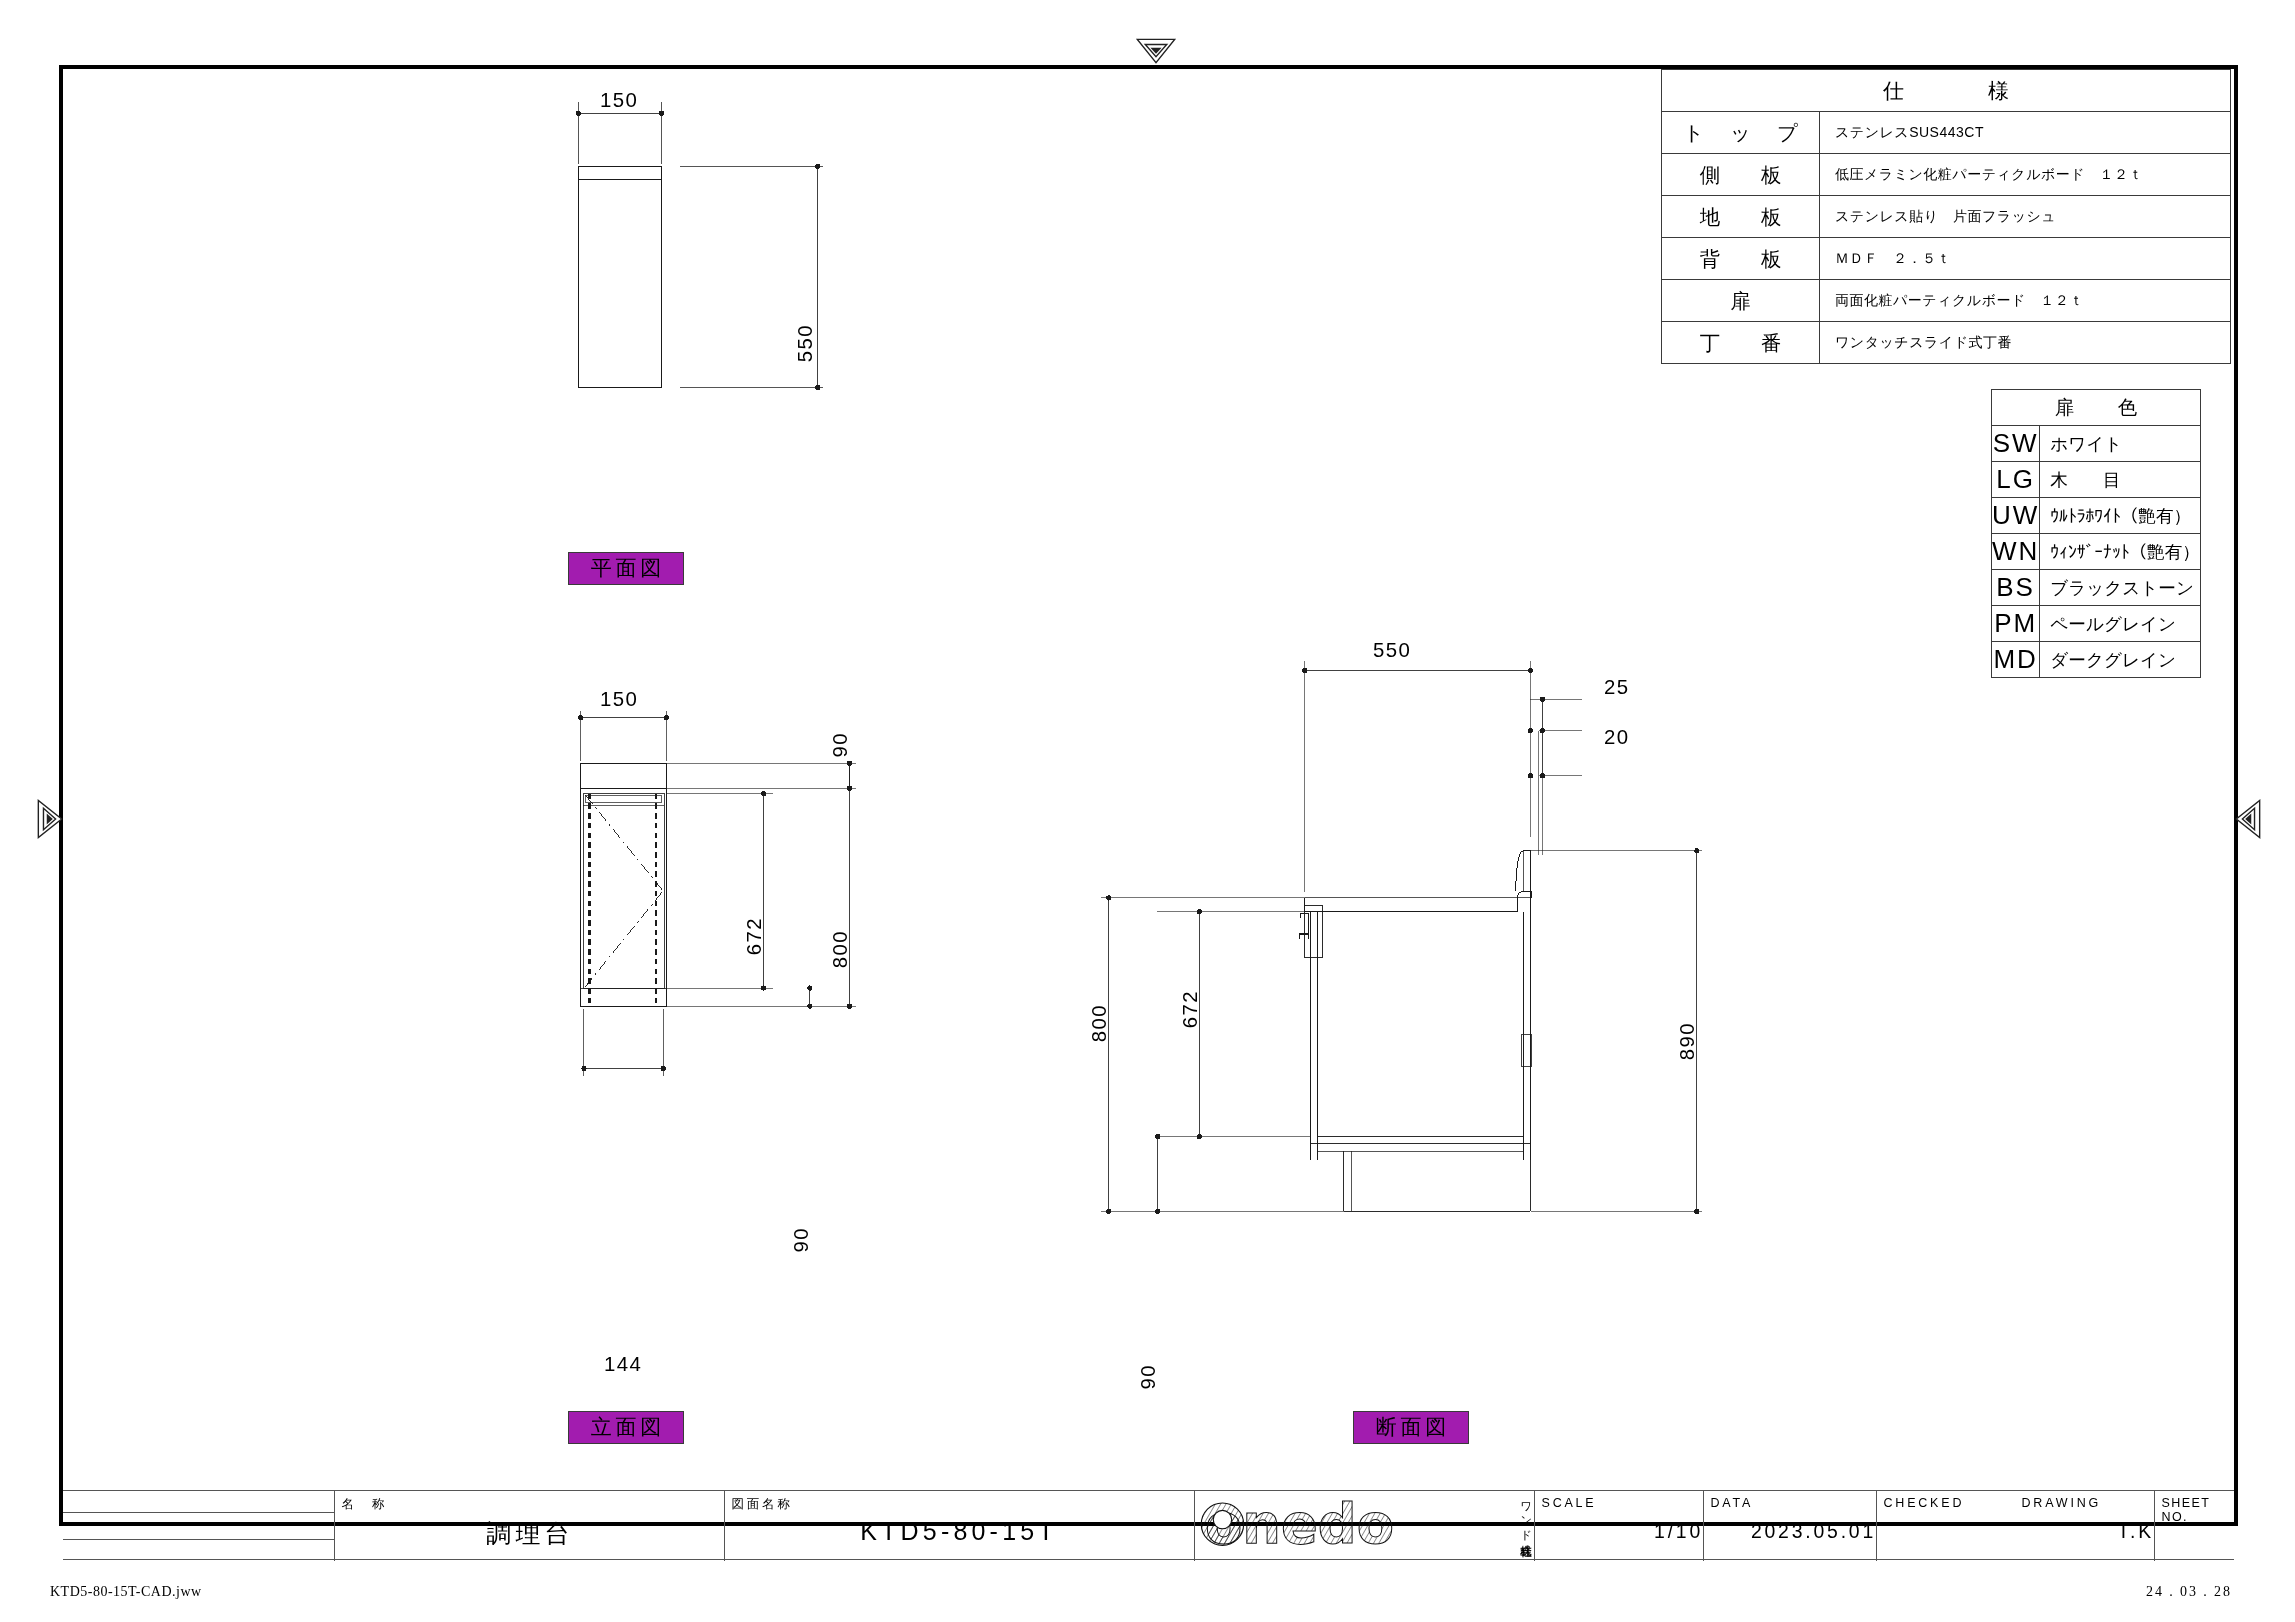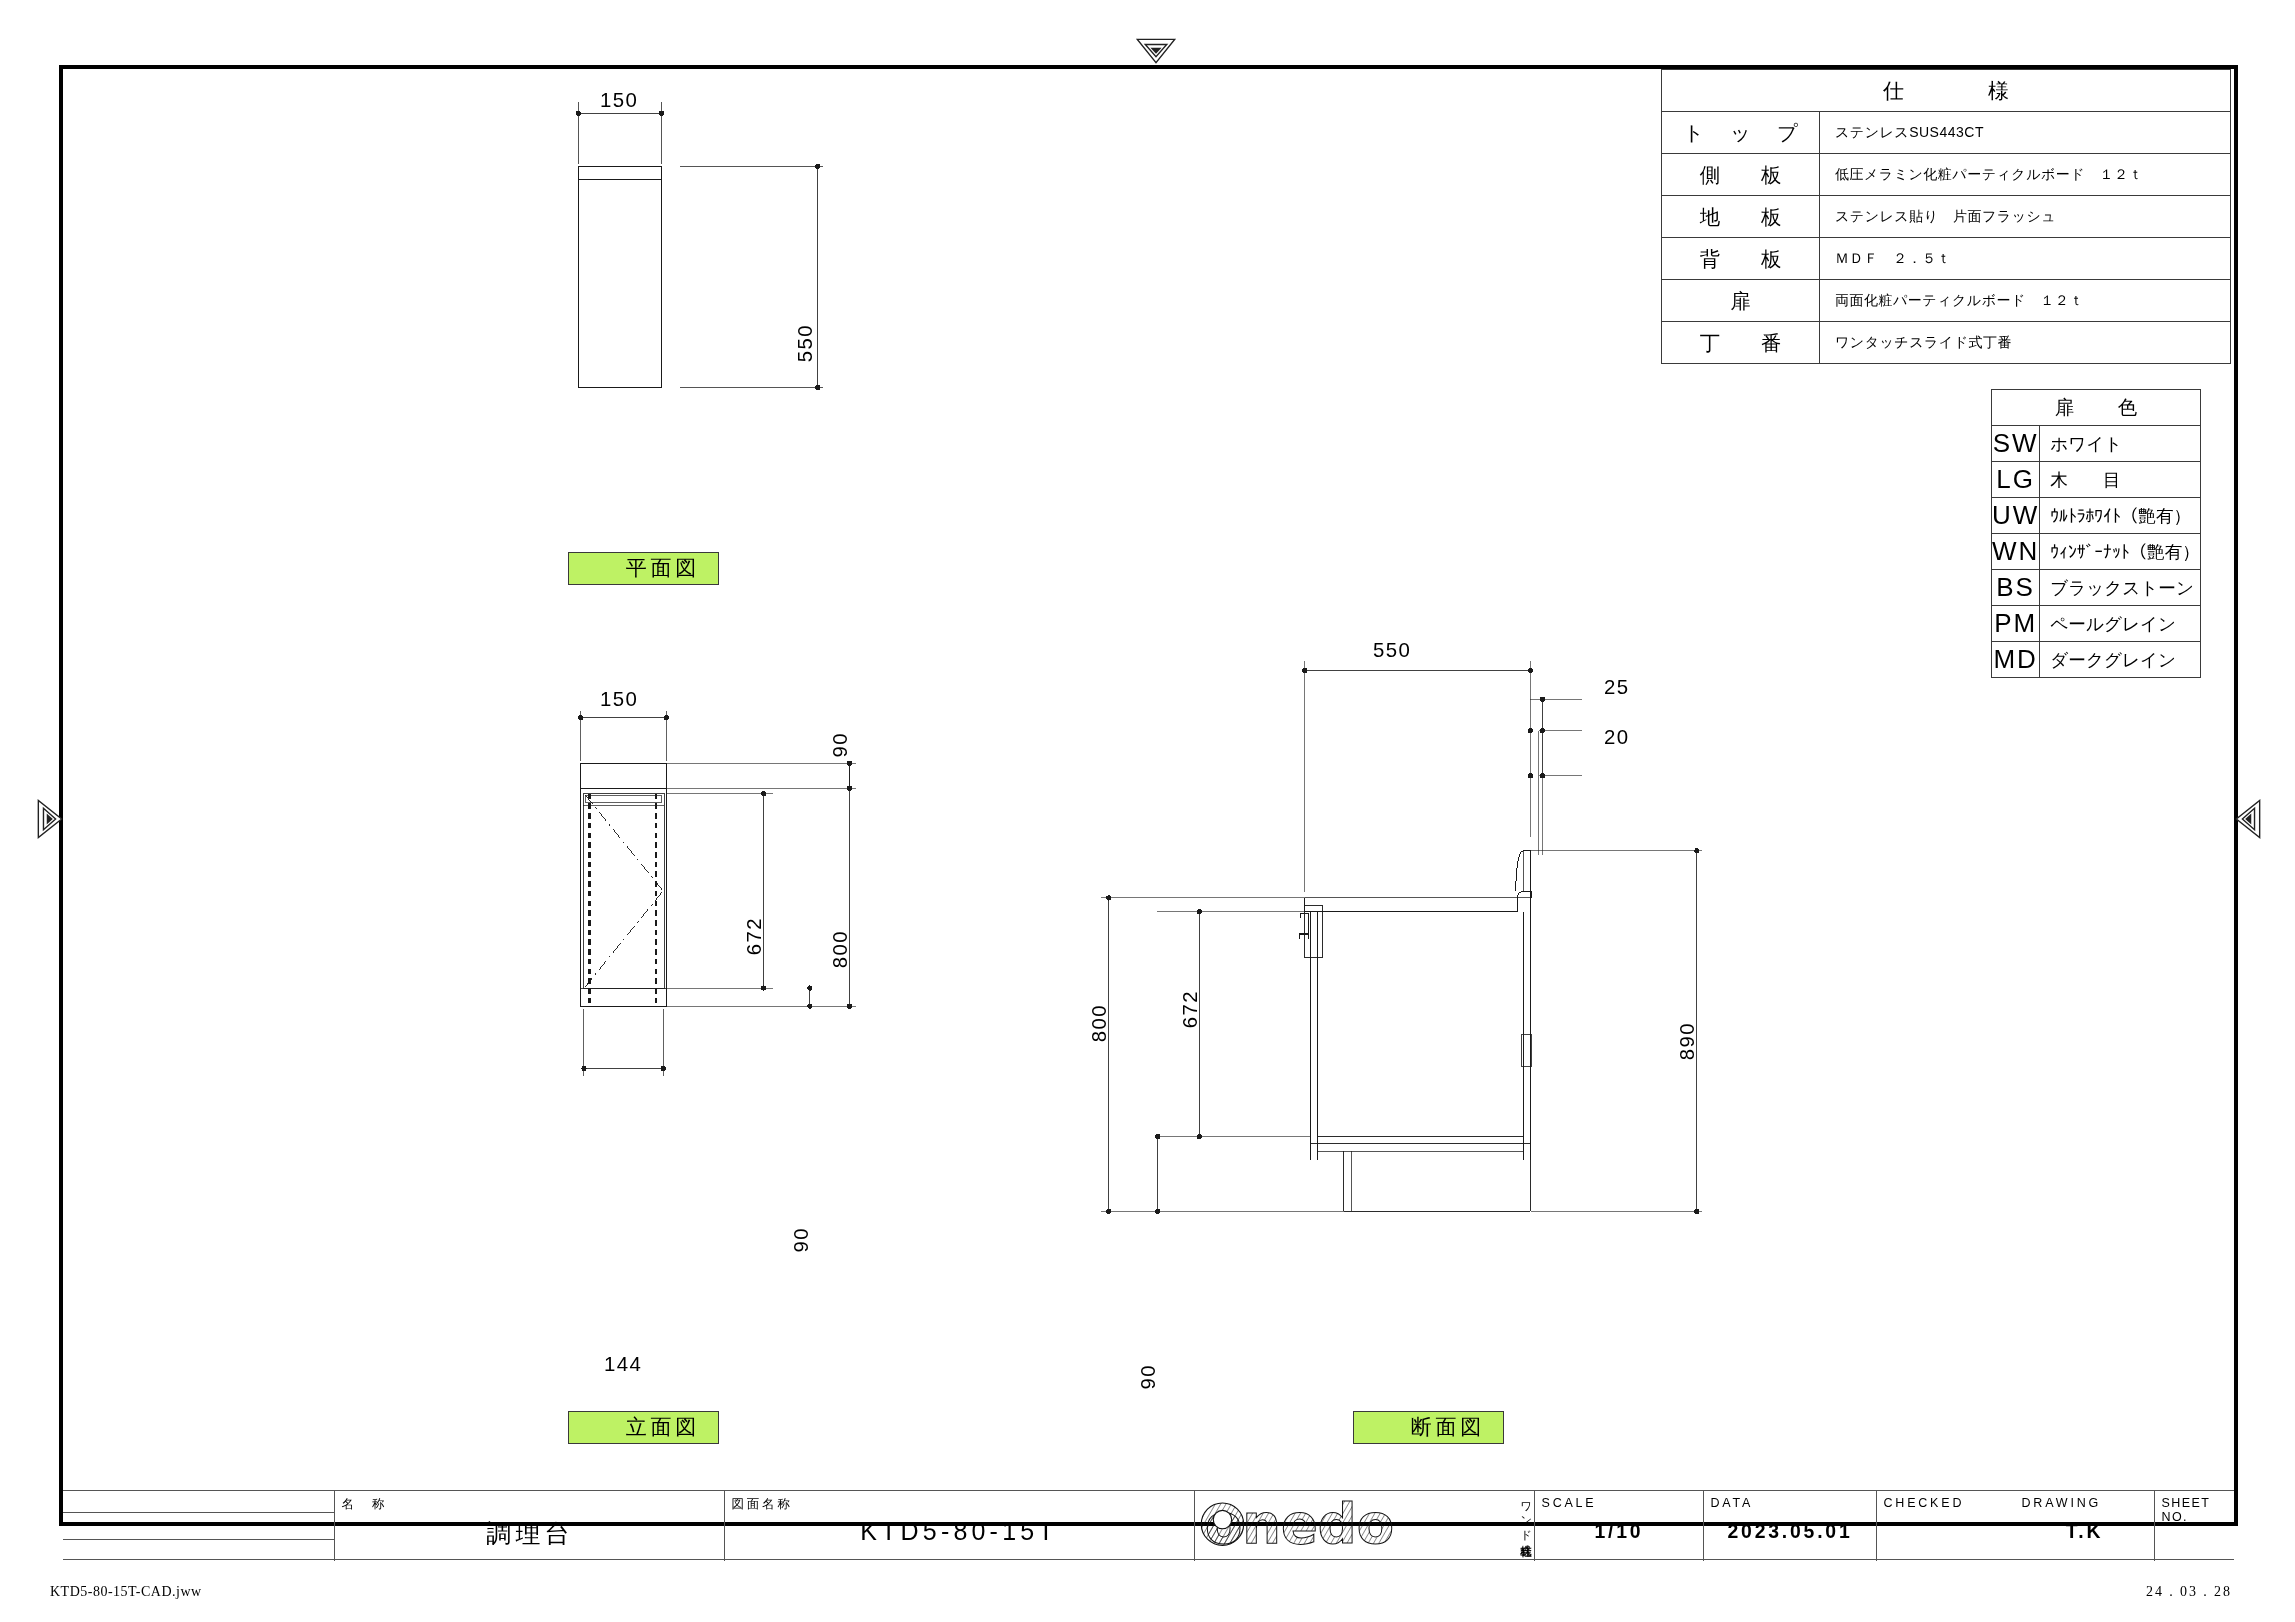--- a/index.html
+++ b/index.html
@@ -21,38 +21,38 @@
   #spec-table td.hdr{font-size:21px;letter-spacing:14px;text-indent:14px;border-bottom-width:1.9px;}
   #spec-table td.k{width:157px;font-size:20.4px;letter-spacing:10.2px;text-indent:10.2px;}
   #spec-table td.v{text-align:left;padding-left:15px;font-size:14px;letter-spacing:0.5px;}
   
   #color-table{left:1991px;top:389px;width:206px;}
   #color-table td{height:35px;font-size:18.5px;}
   #color-table td.hdr{font-size:19.4px;letter-spacing:12px;text-indent:12px;border-bottom-width:1.9px;}
   #color-table td.code{width:55px;font-size:26px;letter-spacing:1.9px;}
   #color-table td.nm{text-align:left;padding-left:10.2px;font-size:17.6px;}
   
-  .viewlabel{position:absolute;border:0.9px solid #3a3a3a;background:#bef264;
+  .viewlabel{position:absolute;border:0.9px solid #3a3a3a;background:#a21caf;
       display:flex;align-items:center;justify-content:center;
-      font-size:21px;letter-spacing:3.7px;text-indent:3.7px;padding-left:35px;}
+      font-size:21px;letter-spacing:3.7px;text-indent:3.7px;}
   
   .dim{position:absolute;font-size:20.4px;letter-spacing:1.4px;color:#000;
        font-family:"Liberation Sans",sans-serif;white-space:nowrap;}
   .dimv{position:absolute;font-size:20.4px;letter-spacing:1.4px;color:#000;
        font-family:"Liberation Sans",sans-serif;white-space:nowrap;
        writing-mode:vertical-rl;transform:rotate(180deg);}
   
   #title-block{position:absolute;left:63px;top:1490px;width:2171px;height:70px;
       border-top:1.4px solid #555;border-bottom:1.4px solid #555;box-sizing:border-box;}
   .tbcell{position:absolute;top:0;height:70px;border-left:1.4px solid #555;box-sizing:border-box;}
   .tblabel{position:absolute;left:6.5px;top:4.6px;font-size:12.5px;letter-spacing:2.8px;}
   .tbvalue{position:absolute;left:0;right:0;top:26px;text-align:center;
       font-size:25px;letter-spacing:4.2px;}
-  .tbvalue-sm{position:absolute;left:0;right:0;top:29px;text-align:center;
-      font-size:19.4px;letter-spacing:2.8px;font-weight:bold;}
+  .tbvalue-sm{position:absolute;left:0;right:0;top:29px;text-align:right;
+      font-size:19.4px;letter-spacing:2.8px;}
   #footer-file{position:absolute;left:50px;top:1584px;font-size:14px;
       font-family:"Liberation Serif",serif;letter-spacing:0.5px;}
   #footer-date{position:absolute;left:2146px;top:1584px;font-size:14px;
       font-family:"Liberation Serif",serif;letter-spacing:1.9px;}
   .hatchtxt{font-family:"DejaVu Sans",sans-serif;font-weight:bold;}
 </style>
 </head>
 <body>
 
 <div id="sheet-border"></div>

